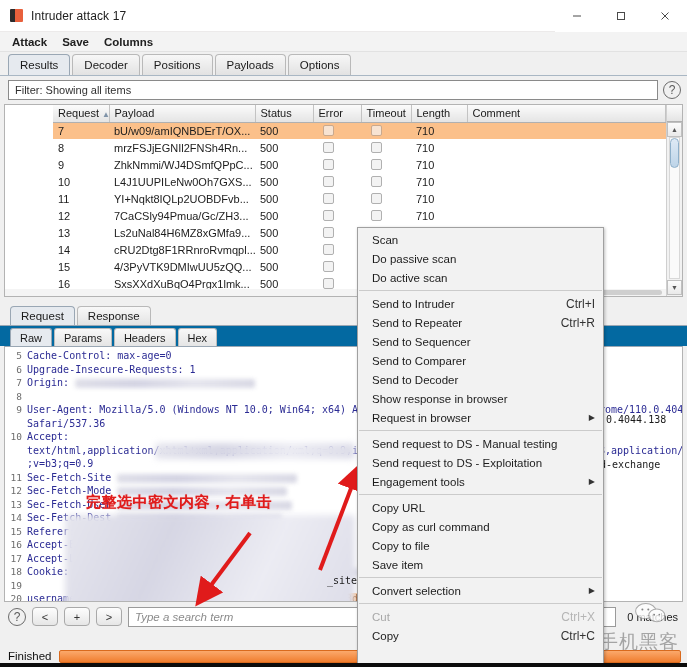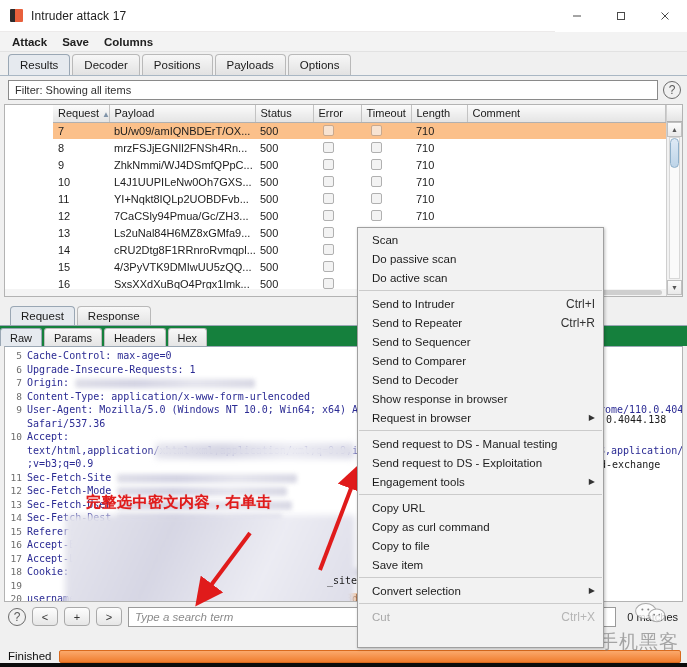--- a/index.html
+++ b/index.html
@@ -240,22 +240,23 @@
     border-bottom: none;
     border-radius: 4px 4px 0 0;
     background: linear-gradient(180deg,#f8f8f8,#e3e3e3);
     margin-right: 2px;
   }
   .mtab.active { background:#e6eaef; border-color:#9aa7b4; }
 
   .subtabs {
     height: 21px;
     display:flex; align-items:flex-end;
+    padding-left: 10px;
     border-top: 1px solid #9aa7b4;
-    background: #15803d;
+    background: #0369a1;
   }
   .stab {
     height: 18px;
     padding: 0 9px;
     display:flex; align-items:center;
     font-size: 11px;
     border: 1px solid #bbb;
     border-bottom: none;
     border-radius: 3px 3px 0 0;
     background: linear-gradient(180deg,#f8f8f8,#e5e5e5);
@@ -623,21 +624,21 @@
     <div class="stab">Params</div>
     <div class="stab">Headers</div>
     <div class="stab">Hex</div>
   </div>
 
   <div class="rawpane">
     <div class="rawtext" id="rawtext">
         <div class="ln"><span class="gut">5</span><span class="code">Cache-Control: max-age=0</span></div>
         <div class="ln"><span class="gut">6</span><span class="code">Upgrade-Insecure-Requests: 1</span></div>
         <div class="ln"><span class="gut">7</span><span class="code">Origin:<span class="blur" style="width: 180px; height: 9px; margin-left: 6px;"></span></span></div>
-        <div class="ln"><span class="gut">8</span><span class="code">Content-Type: application/x-www-form-urlencoded</span></div>
+        <div class="ln"><span class="gut">8</span></div>
         <div class="ln"><span class="gut">9</span><span class="code">User-Agent: Mozilla/5.0 (Windows NT 10.0; Win64; x64) AppleWebKit/537.36 (KHTML, like Gecko) Chrome/110.0.4044.138</span></div>
         <div class="ln"><span class="gut"></span><span class="code">Safari/537.36</span></div>
         <div class="ln"><span class="gut">10</span><span class="code">Accept:</span></div>
         <div class="ln"><span class="gut"></span><span class="code">text/html,application/xhtml+xml,application/xml;q=0.9,image/avif,image/webp,image/apng,*/*;q=0.8,application/signed-exchange</span></div>
         <div class="ln"><span class="gut"></span><span class="code">;v=b3;q=0.9</span></div>
         <div class="ln"><span class="gut">11</span><span class="code">Sec-Fetch-Site<span class="blur" style="width: 180px; height: 9px; margin-left: 6px;"></span></span></div>
         <div class="ln"><span class="gut">12</span><span class="code">Sec-Fetch-Mode<span class="blur" style="width: 170px; height: 9px; margin-left: 6px;"></span></span></div>
         <div class="ln"><span class="gut">13</span><span class="code">Sec-Fetch-User<span class="blur" style="width: 175px; height: 9px; margin-left: 6px;"></span></span></div>
         <div class="ln"><span class="gut">14</span><span class="code">Sec-Fetch-Dest<span class="blur" style="width: 165px; height: 9px; margin-left: 6px;"></span></span></div>
         <div class="ln"><span class="gut">15</span><span class="code">Referer:<span class="blur" style="width: 230px; height: 9px; margin-left: 6px;"></span></span></div>
@@ -736,20 +737,24 @@
       <div class="sep"></div>
       <div class="it">
         <span>Convert selection</span>
         <span class="sub">▶</span>
       </div>
       <div class="sep"></div>
       <div class="it dis">
         <span>Cut</span>
         <span class="acc">Ctrl+X</span>
       </div>
+      <div class="it">
+        <span>Copy</span>
+        <span class="acc">Ctrl+C</span>
+      </div>
       <div class="it dis"></div>
     </div>
 
   <div class="cn-note">完整选中密文内容，右单击</div>
 
   <svg class="arrow-svg">
     <defs>
       <marker id="ah" markerWidth="7" markerHeight="7" refX="5" refY="3.5" orient="auto">
         <polygon points="0 0, 7 3.5, 0 7" fill="#e01b1b"></polygon>
       </marker>

